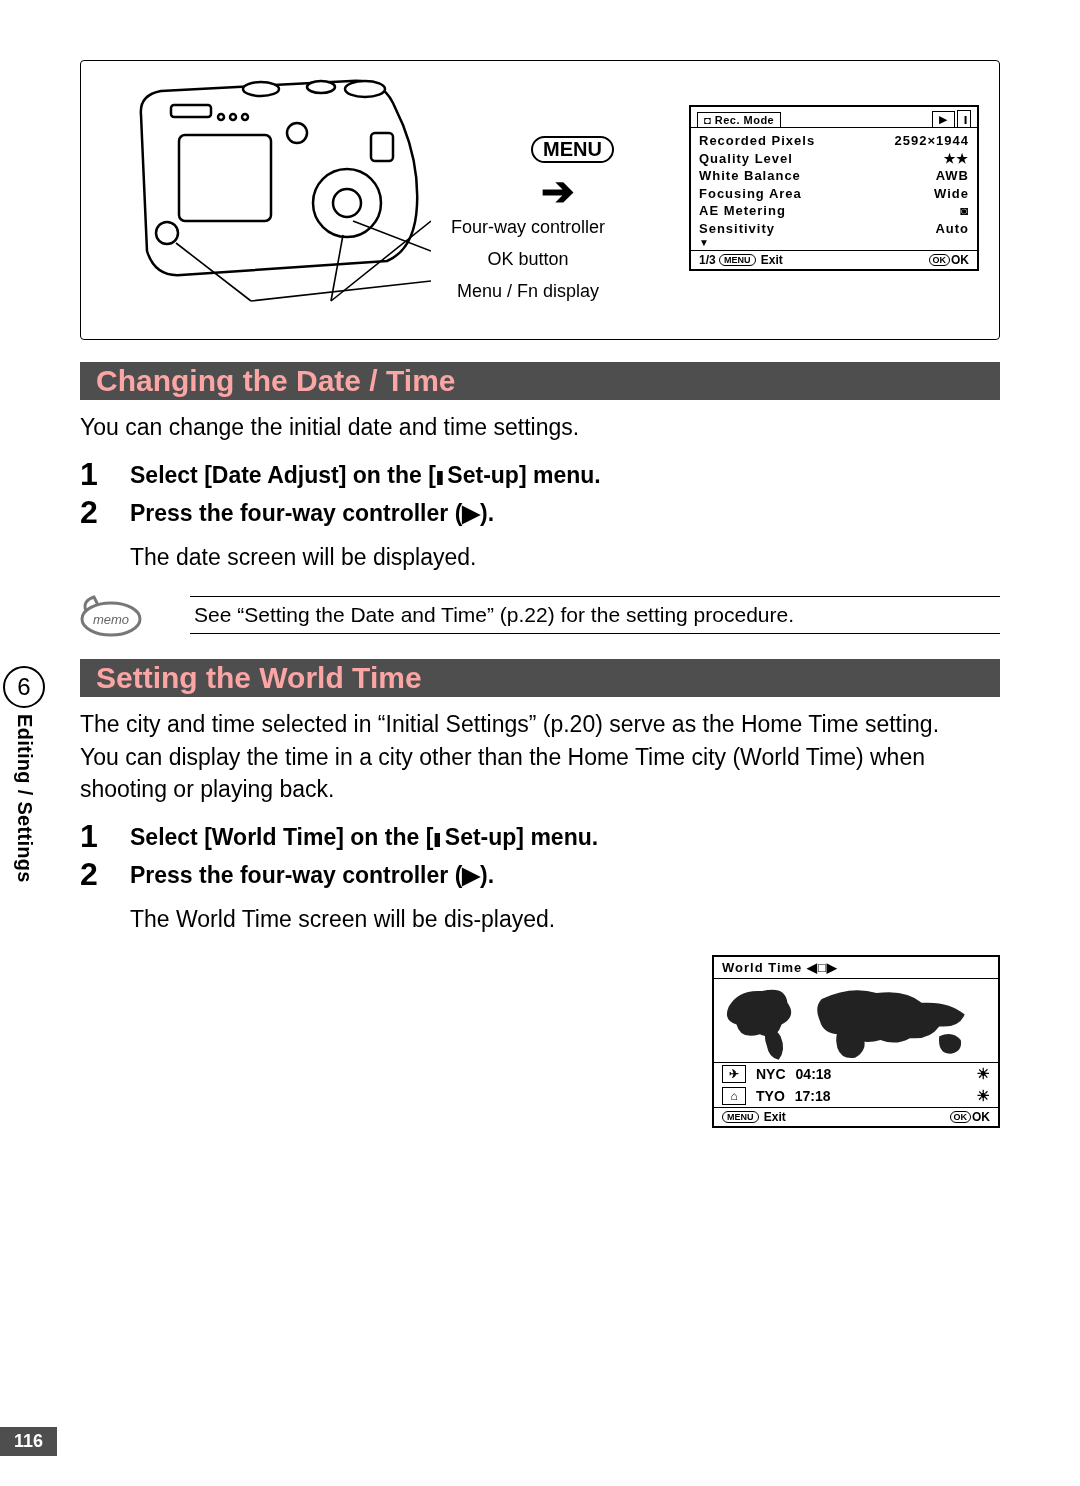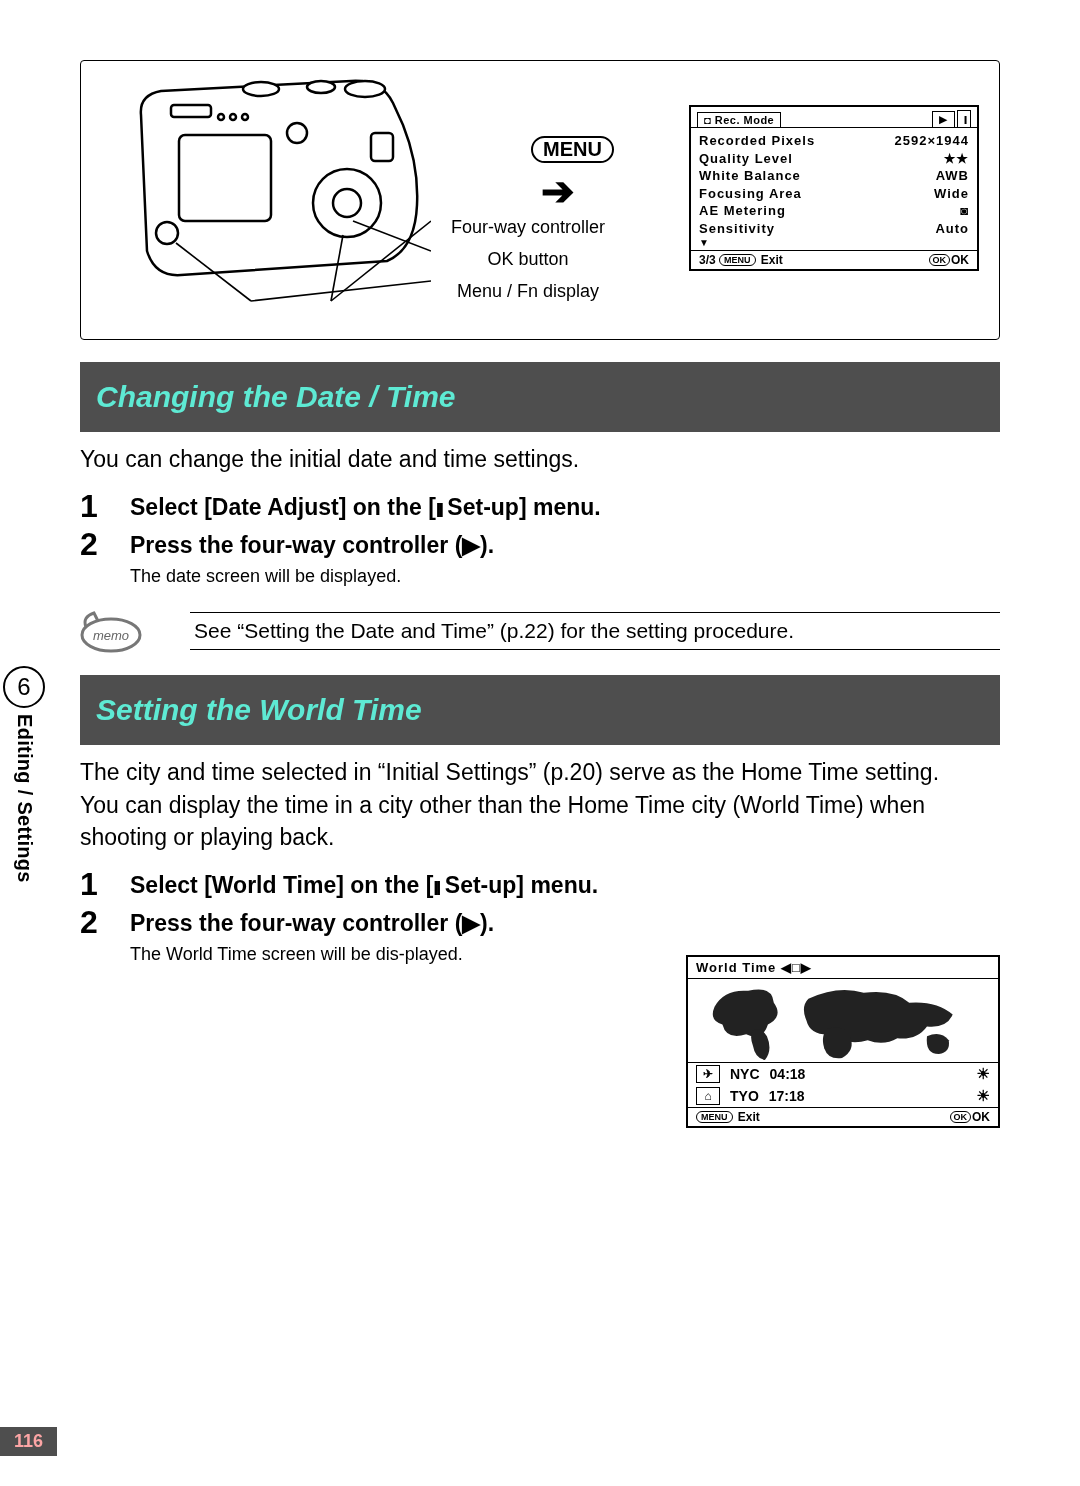--- a/index.html
+++ b/index.html
@@ -121,26 +121,25 @@
     display: inline-block;
     border: 1.3px solid #000;
     border-radius: 8px;
     padding: 0 3px;
     font-size: 9px;
     vertical-align: 1px;
     margin-right: 1px;
   }
   .section-bar {
     background: #4e4e4e;
-    color: #5eead4;
+    color: #fca5a5;
     font-size: 30px;
     font-weight: bold;
-    padding: 18px 16px;
+    padding: 2px 16px;
     margin-top: 22px;
-    font-style: italic;
   }
   .body-text {
     font-size: 23px;
     line-height: 1.38;
     margin-top: 12px;
   }
   .step-row {
     display: flex;
     gap: 28px;
     margin-top: 14px;
@@ -150,23 +149,23 @@
     font-size: 32px;
     width: 22px;
     line-height: 1;
   }
   .step-text {
     font-weight: bold;
     font-size: 23px;
     padding-top: 4px;
   }
   .step-sub {
-    font-size: 18px;
+    font-size: 23px;
     margin-left: 50px;
-    margin-top: 6px;
+    margin-top: 16px;
   }
   .memo-row {
     display: flex;
     align-items: center;
     gap: 12px;
     margin-top: 22px;
   }
   .memo-icon {
     width: 62px;
     flex-shrink: 0;
@@ -200,21 +199,21 @@
     writing-mode: vertical-rl;
     font-weight: bold;
     font-size: 20px;
     margin: 4px auto 0;
     letter-spacing: 0.3px;
   }
   .world-lcd {
     position: absolute;
     right: 80px;
     top: 955px;
-    width: 314px;
+    width: 288px;
     border: 2px solid #000;
     font-size: 13px;
     background: #fff;
   }
   .world-header {
     padding: 3px 8px;
     border-bottom: 1.5px solid #000;
     font-weight: bold;
     letter-spacing: 1px;
   }
@@ -253,21 +252,21 @@
     justify-content: space-between;
     padding: 2px 8px;
     font-weight: bold;
     font-size: 12px;
   }
   .page-num {
     position: absolute;
     left: 0;
     bottom: 30px;
     background: #4e4e4e;
-    color: #fca5a5;
+    color: #ffffff;
     font-weight: bold;
     font-size: 18px;
     padding: 4px 14px;
   }
   .split {
     display: flex;
     gap: 20px;
     align-items: flex-start;
   }
   .split-left { flex: 1; }
@@ -348,21 +347,21 @@
             <span>AE Metering</span>
             <span>◙</span>
           </div>
         <div class="lcd-row">
             <span>Sensitivity</span>
             <span>Auto</span>
           </div>
         <div style="font-size:10px;">▼</div>
       </div>
       <div class="lcd-foot">
-        <span><span>3/3 </span><span class="menu-badge">MENU</span> <span>Exit</span></span>
+        <span><span>1/3 </span><span class="menu-badge">MENU</span> <span>Exit</span></span>
         <span><span class="ok-badge">OK</span><span>OK</span></span>
       </div>
     </div>
   </div>
 
   <div class="section-bar">Changing the Date / Time</div>
   <div class="body-text">You can change the initial date and time settings.</div>
 
   <div class="step-row">
     <div class="step-num">1</div>

